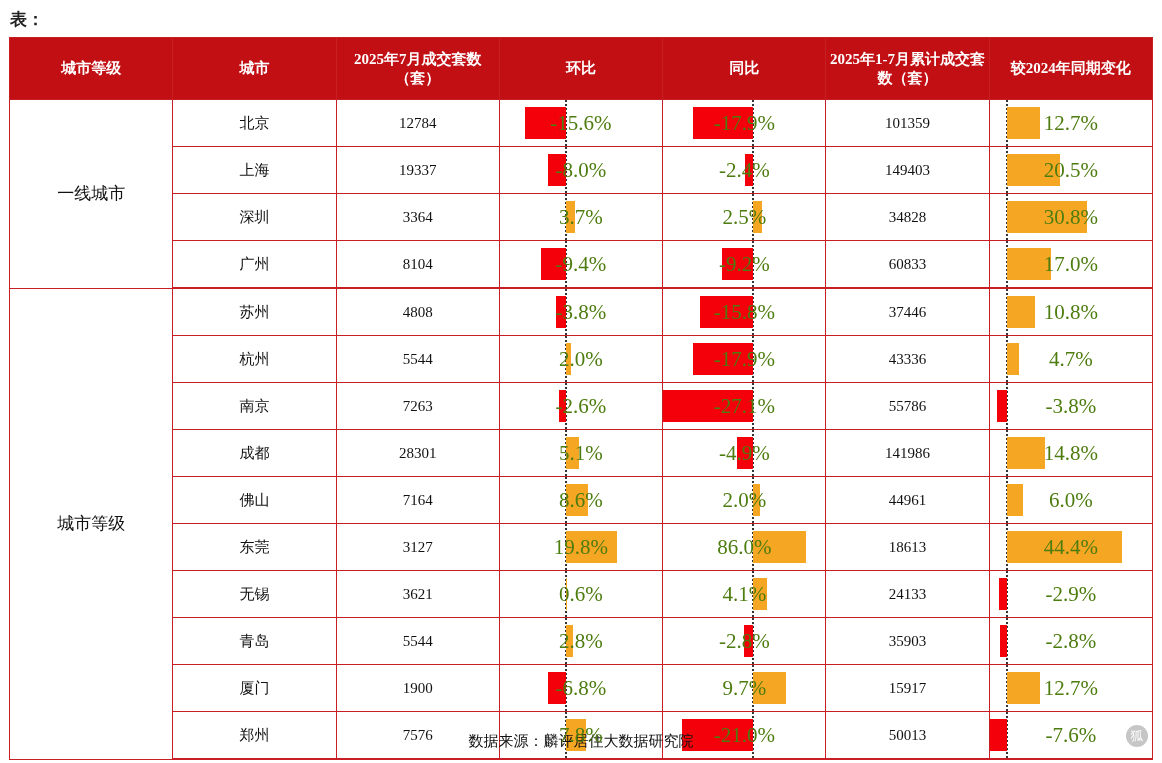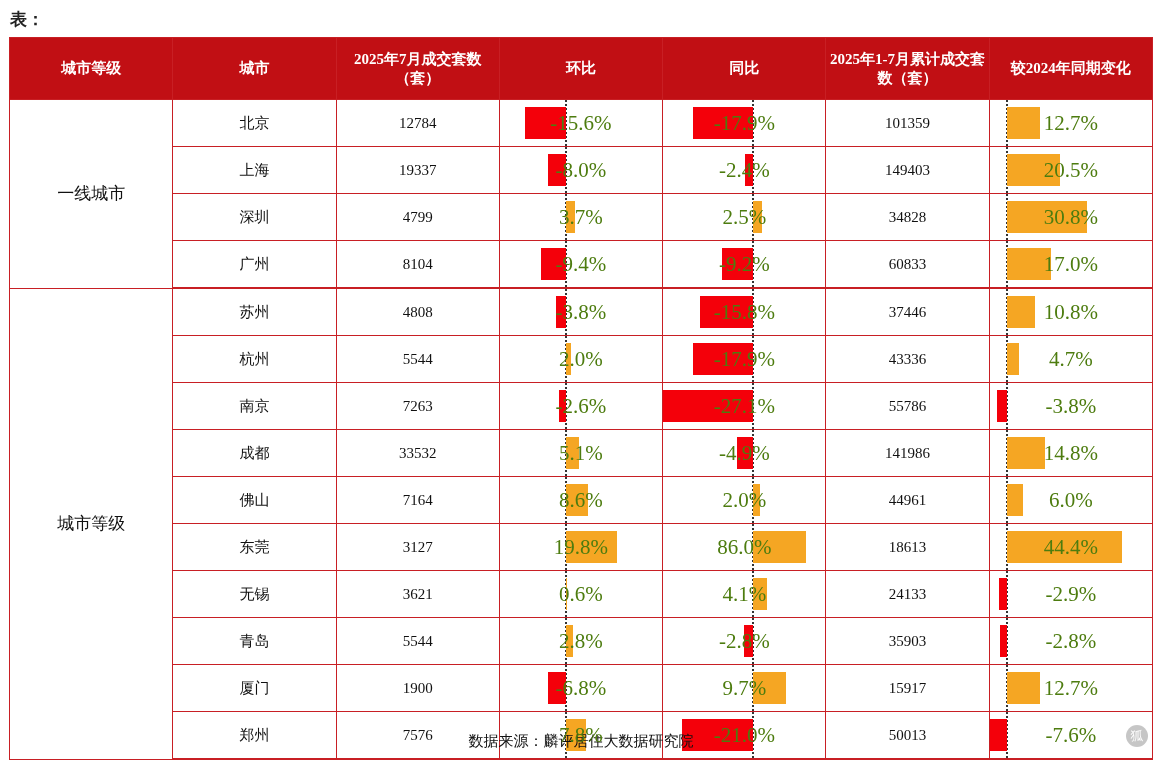--- a/index.html
+++ b/index.html
@@ -194,21 +194,21 @@
         <td class="bar-cell">
           <div class="bar-wrap">
             <div class="zero-line" style="left: 10%;"></div>
             <div class="bar pos" style="width: 53.3px; left: calc(10% + 1px);"></div>
             <div class="bar-label">20.5%</div>
           </div>
         </td>
       </tr>
       <tr>
         <td class="city">深圳</td>
-        <td class="num">4799</td>
+        <td class="num">3364</td>
         <td class="bar-cell">
           <div class="bar-wrap">
             <div class="zero-line" style="left: 40%;"></div>
             <div class="bar pos" style="width: 9.62px; left: calc(40% + 1px);"></div>
             <div class="bar-label">3.7%</div>
           </div>
         </td>
         <td class="bar-cell">
           <div class="bar-wrap">
             <div class="zero-line" style="left: 55%;"></div>
@@ -325,21 +325,21 @@
         <td class="bar-cell">
           <div class="bar-wrap">
             <div class="zero-line" style="left: 10%;"></div>
             <div class="bar neg" style="width: 9.88px; right: calc(90% - 1px);"></div>
             <div class="bar-label">-3.8%</div>
           </div>
         </td>
       </tr>
       <tr>
         <td class="city">成都</td>
-        <td class="num">33532</td>
+        <td class="num">28301</td>
         <td class="bar-cell">
           <div class="bar-wrap">
             <div class="zero-line" style="left: 40%;"></div>
             <div class="bar pos" style="width: 13.26px; left: calc(40% + 1px);"></div>
             <div class="bar-label">5.1%</div>
           </div>
         </td>
         <td class="bar-cell">
           <div class="bar-wrap">
             <div class="zero-line" style="left: 55%;"></div>

